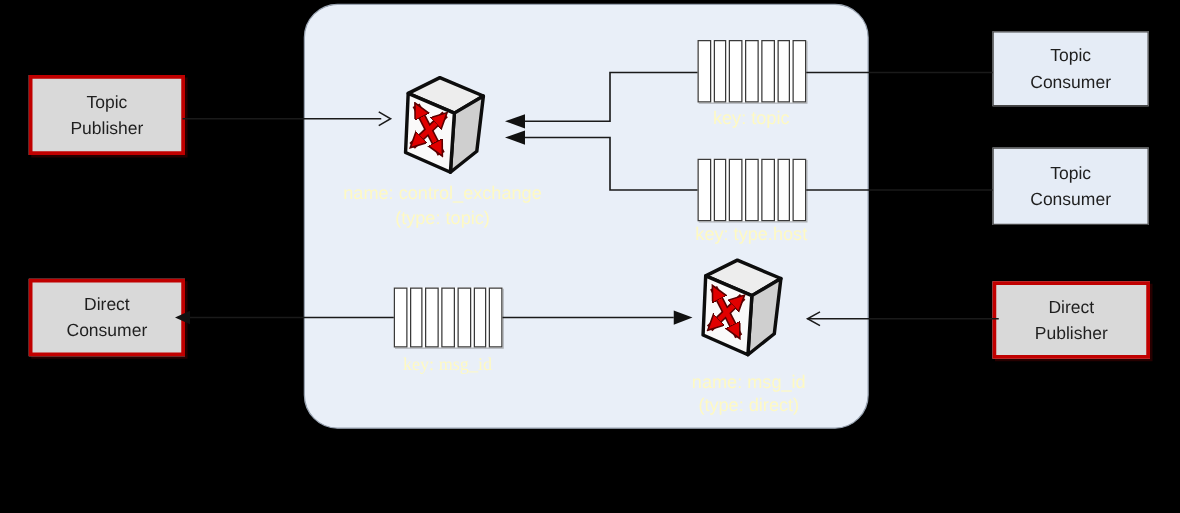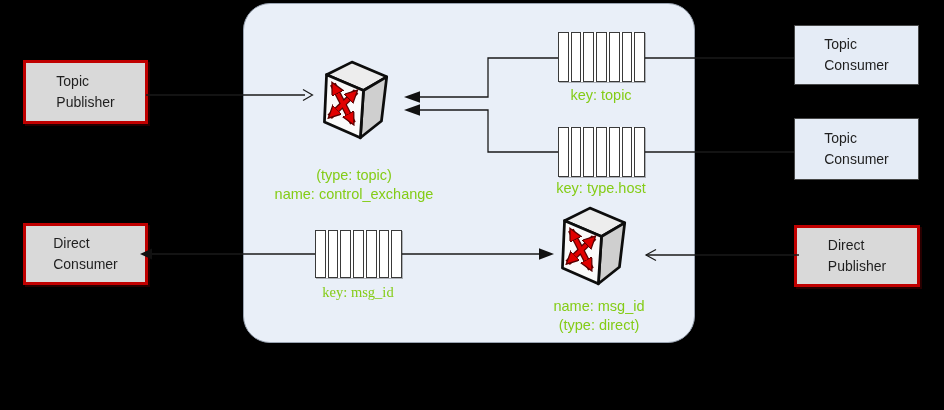--- a/index.html
+++ b/index.html
@@ -7,32 +7,32 @@
   #stage{
     position:relative;width:944px;height:410px;background:#000;overflow:hidden;
     font-family:"Liberation Sans",sans-serif;color:#1a1a1a;
   }
   .panel{
     position:absolute;left:243px;top:3px;width:452px;height:340px;
     background:#e9eff8;border:1px solid #9aa4b2;border-radius:27px;z-index:1;
   }
   .box{
     position:absolute;display:flex;align-items:center;justify-content:center;
-    text-align:left;white-space:pre-line;font-size:14px;line-height:1.5;
+    text-align:center;white-space:pre-line;font-size:14px;line-height:1.5;
     color:#1f1f1f;z-index:2;
   }
   .box.red{background:#d9d9d9;border:3px solid #c00000;box-shadow:2px 2px 0 rgba(70,0,0,.55);}
   .box.blue{background:#e5ecf6;border:1px solid #474747;}
   .queue{
     position:absolute;background:#ffffff;display:flex;gap:2px;z-index:3;
     box-shadow:1px 1px 0 rgba(60,60,60,.35);
   }
   .queue i{flex:1 1 0;border:1px solid #3a3a3a;background:#fff;}
   .lbl{
-    position:absolute;transform:translateX(-50%);font-size:14.5px;color:#84cc16;
+    position:absolute;transform:translateX(-50%);font-size:14.5px;color:#fef9c3;
     white-space:nowrap;z-index:2;text-align:center;
   }
   .xicon{position:absolute;z-index:3;}
   #wires{position:absolute;left:0;top:0;z-index:5;pointer-events:none;}
   #wires path{stroke:#1a1a1a;fill:none;stroke-width:1.3;}
   #wires path.head{fill:#111;stroke:none;}
   #wires path.chev{stroke-width:1.2;}
 </style>
 </head>
 <body>
@@ -70,21 +70,21 @@
   <div class="box red" style="left:794px;top:225px;width:126px;height:62px;">Direct
 Publisher</div>
 
   <svg class="xicon" style="left:316px;top:60px;" width="76" height="82" viewBox="0 0 72 78" preserveAspectRatio="none">
     <use href="#sw"></use>
   </svg>
   <svg class="xicon" style="left:554px;top:206px;" width="76" height="82" viewBox="0 0 72 78" preserveAspectRatio="none">
     <use href="#sw"></use>
   </svg>
 
-  <div class="lbl" style="left:354px;top:147px;margin-top:39px;">name: control_exchange</div>
+  <div class="lbl" style="left:354px;top:147px;">name: control_exchange</div>
   <div class="lbl" style="left:354px;top:167px;">(type: topic)</div>
   <div class="lbl" style="left:599px;top:298px;">name: msg_id</div>
   <div class="lbl" style="left:599px;top:317px;">(type: direct)</div>
 
   <div class="queue" style="left:558px;top:32px;width:87px;height:50px;">
     <i></i>
       <i></i>
       <i></i>
       <i></i>
       <i></i>

